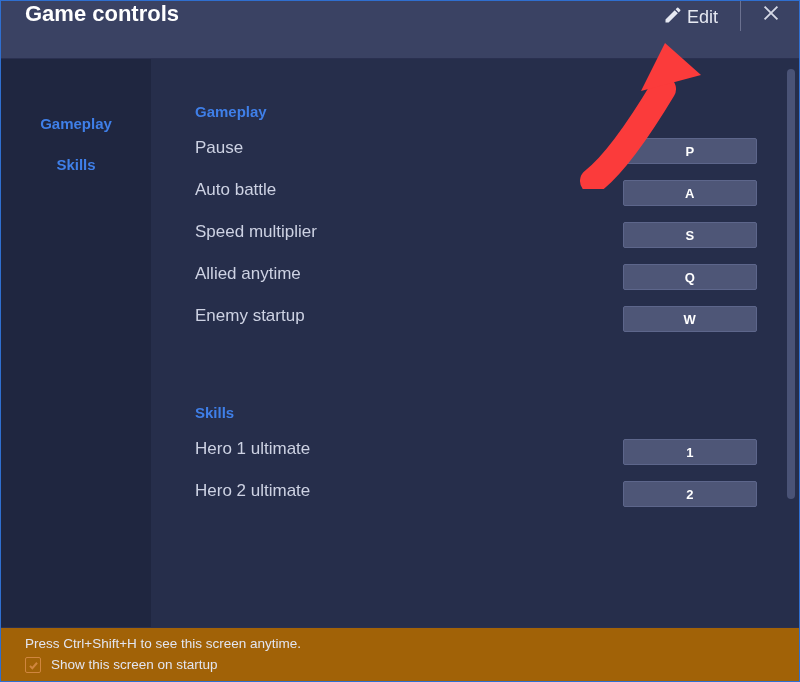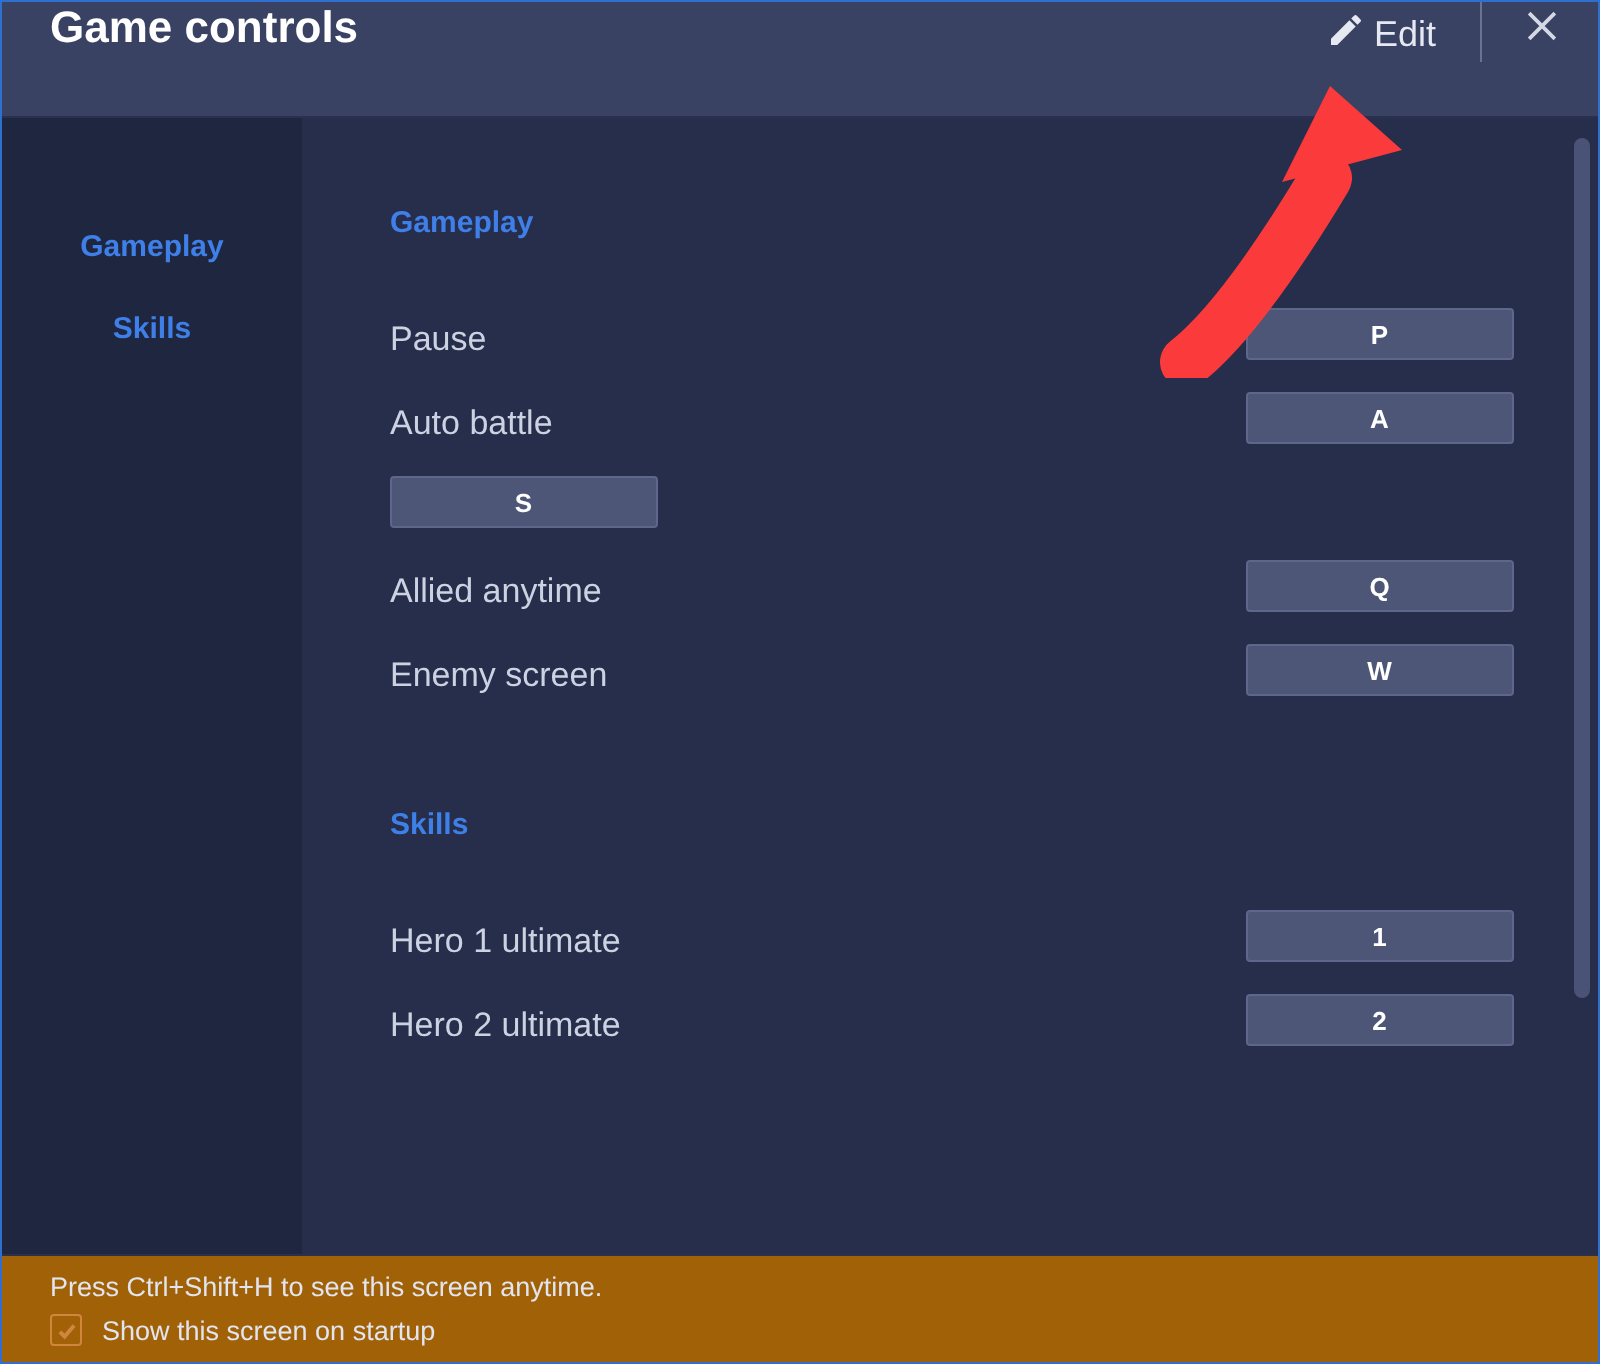--- a/index.html
+++ b/index.html
@@ -100,21 +100,21 @@
   .section-title {
     color: #3f7fe8;
     font-size: 15px;
     font-weight: 600;
     margin-bottom: 18px;
   }
   .section + .section { margin-top: 56px; }
 
   .row {
     display: flex;
-    align-items: flex-end;
+    align-items: flex-start;
     justify-content: space-between;
     height: 42px;
   }
   .row-label {
     font-size: 17px;
     color: #cdd2e3;
   }
   .keybox {
     width: 134px;
     height: 26px;
@@ -135,21 +135,20 @@
     height: 62px;
     background: #a16207;
     border-top: 1px solid #2a3050;
     padding: 8px 0 0 24px;
     font-size: 13.5px;
     color: #e2e5f0;
   }
   .footer-hint { margin-bottom: 6px; }
   .checkbox-row {
     display: flex;
-    align-items: center;
     gap: 10px;
     cursor: pointer;
   }
   .checkbox {
     width: 16px; height: 16px;
     border: 1px solid #d0863f;
     border-radius: 2px;
     display: flex; align-items: center; justify-content: center;
     background: transparent;
   }
@@ -203,28 +202,29 @@
 
         <div class="row">
           <div class="row-label">Pause</div>
           <div class="keybox">P</div>
         </div>
         <div class="row">
           <div class="row-label">Auto battle</div>
           <div class="keybox">A</div>
         </div>
         <div class="row">
+          <div class="row-label">Speed multiplier</div>
           <div class="keybox">S</div>
         </div>
         <div class="row">
           <div class="row-label">Allied anytime</div>
           <div class="keybox">Q</div>
         </div>
         <div class="row">
-          <div class="row-label">Enemy screen</div>
+          <div class="row-label">Enemy startup</div>
           <div class="keybox">W</div>
         </div>
       </div>
 
       <div class="section">
         <div class="section-title">Skills</div>
 
         <div class="row">
           <div class="row-label">Hero 1 ultimate</div>
           <div class="keybox">1</div>

